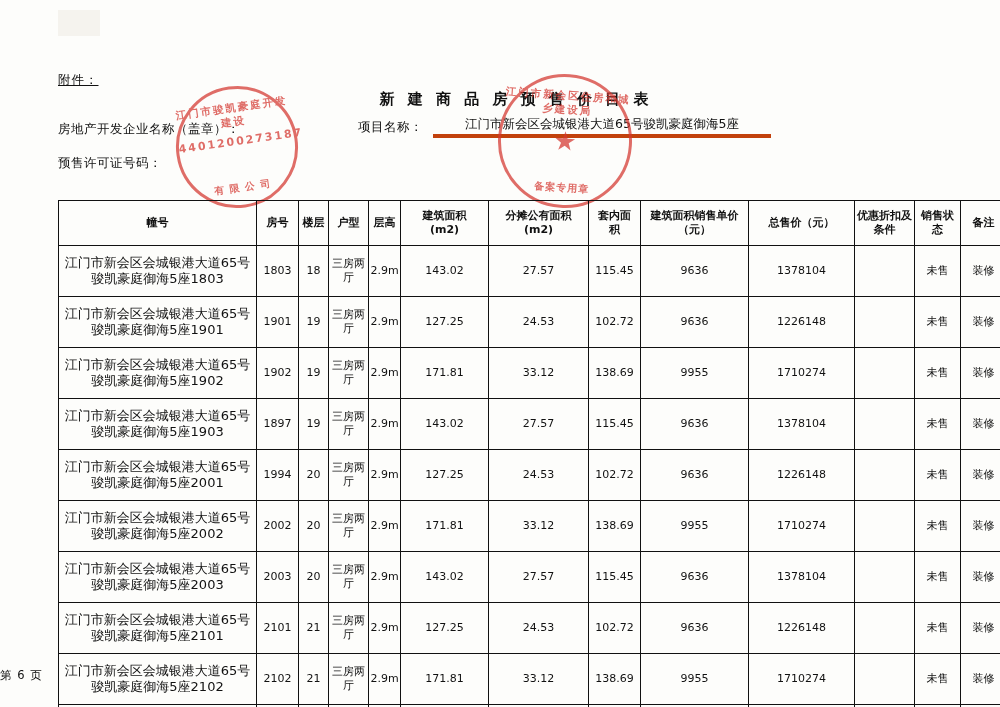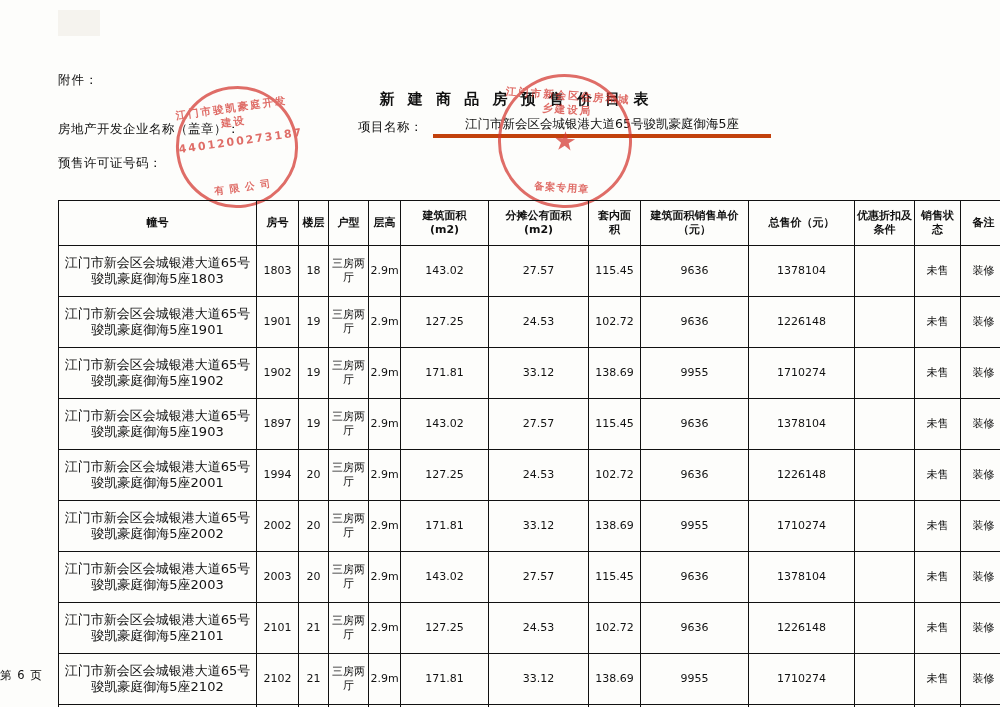--- a/index.html
+++ b/index.html
@@ -29,20 +29,21 @@
     background: #f2efe9;
     opacity: .75;
   }
 
   .attachment-label {
     position: absolute;
     left: 58px;
     top: 72px;
     font-size: 12.5px;
     letter-spacing: 1px;
+    text-decoration: underline;
   }
 
   .doc-title {
     position: absolute;
     left: 0;
     right: 0;
     top: 90px;
     text-align: center;
     font-size: 15px;
     font-weight: bold;

